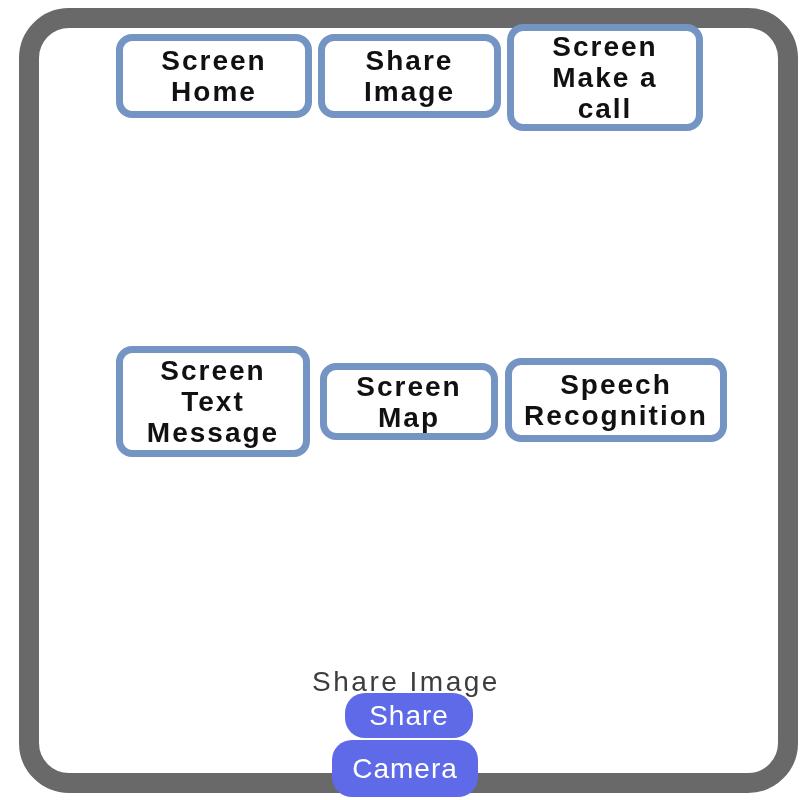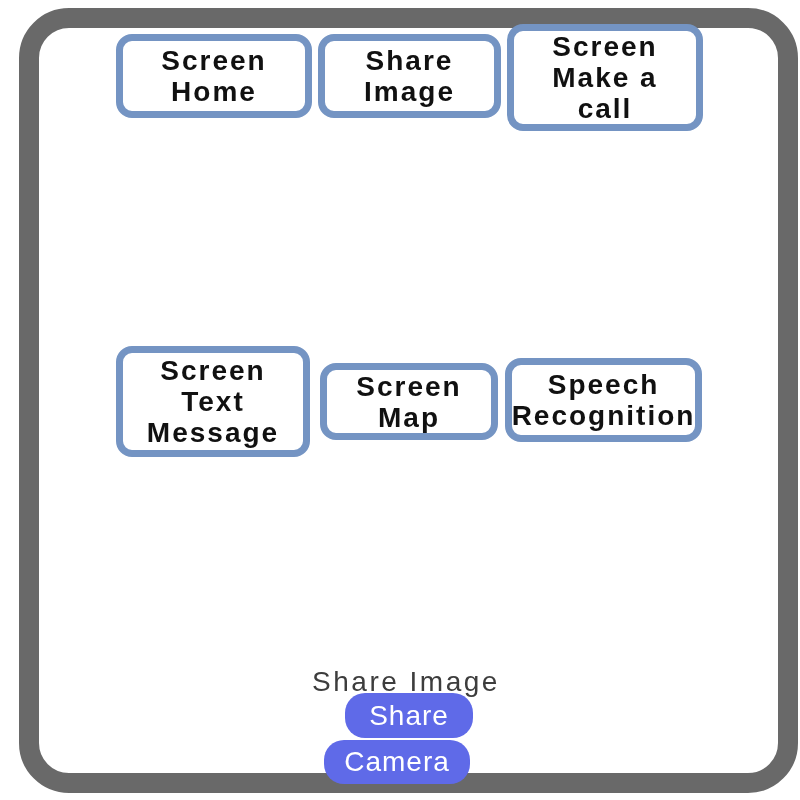--- a/index.html
+++ b/index.html
@@ -41,21 +41,21 @@
     align-items: center;
     justify-content: center;
     overflow: hidden;
     cursor: pointer;
   }
   .r1c1 { left: 116px; top: 34px;  width: 196px; height: 84px;  }
   .r1c2 { left: 318px; top: 34px;  width: 183px; height: 84px;  }
   .r1c3 { left: 507px; top: 24px;  width: 196px; height: 107px; }
   .r2c1 { left: 116px; top: 346px; width: 194px; height: 111px; }
   .r2c2 { left: 320px; top: 363px; width: 178px; height: 77px;  }
-  .r2c3 { left: 505px; top: 358px; width: 197px; height: 84px;  }
+  .r2c3 { left: 505px; top: 358px; width: 222px; height: 84px;  }
   .panel-label {
     position: absolute;
     z-index: 2;
     left: 250px; top: 666px; width: 312px;
     text-align: center;
     font-size: 28px;
     letter-spacing: 2.5px;
     color: var(--label_text, #3d3d3d);
   }
   .pill-btn {
@@ -67,21 +67,21 @@
     border-radius: 20px;
     font-family: "Liberation Sans", sans-serif;
     font-size: 28px;
     letter-spacing: 1px;
     display: flex;
     align-items: center;
     justify-content: center;
     cursor: pointer;
   }
   .share-btn  { left: 345px; top: 693px; width: 128px; height: 45px; }
-  .camera-btn { left: 324px; top: 740px; width: 146px; height: 44px; }
+  .camera-btn { left: 332px; top: 740px; width: 146px; height: 57px; }
 </style>
 </head>
 <body>
 
 <div class="stage">
   <div class="phone-frame"></div>
 
   <button class="nav-btn r1c1">Screen
 Home</button>
 

